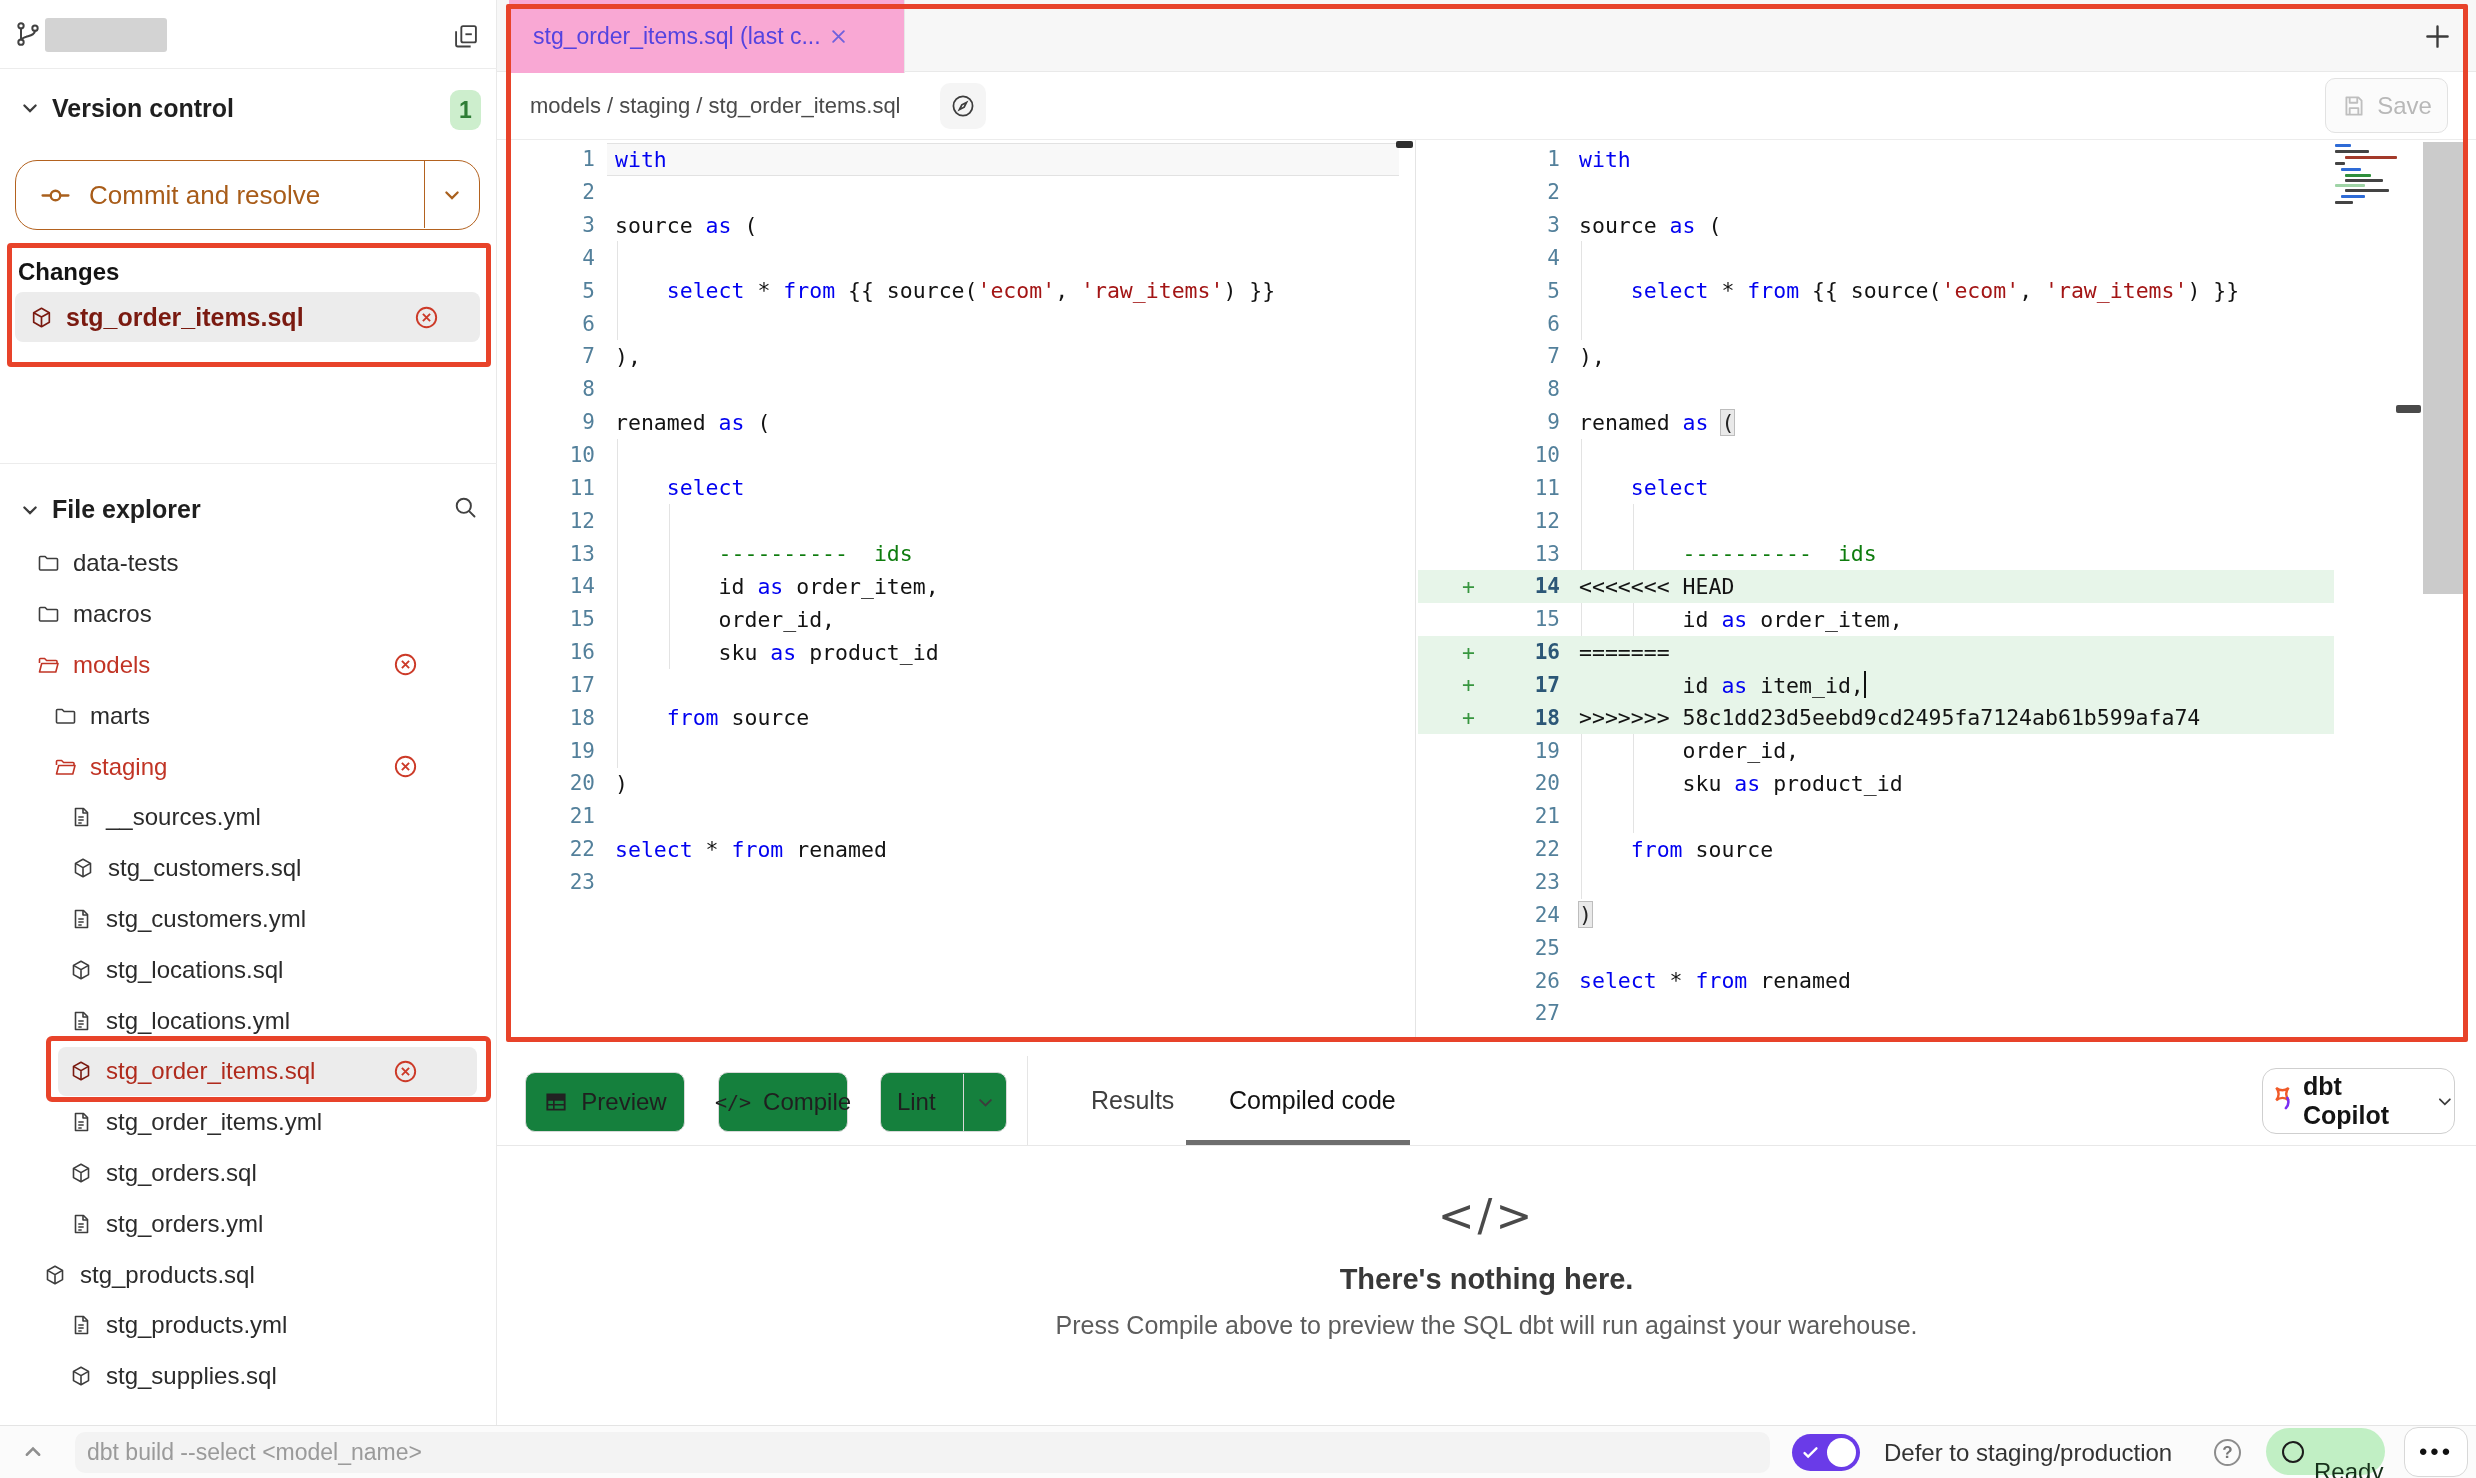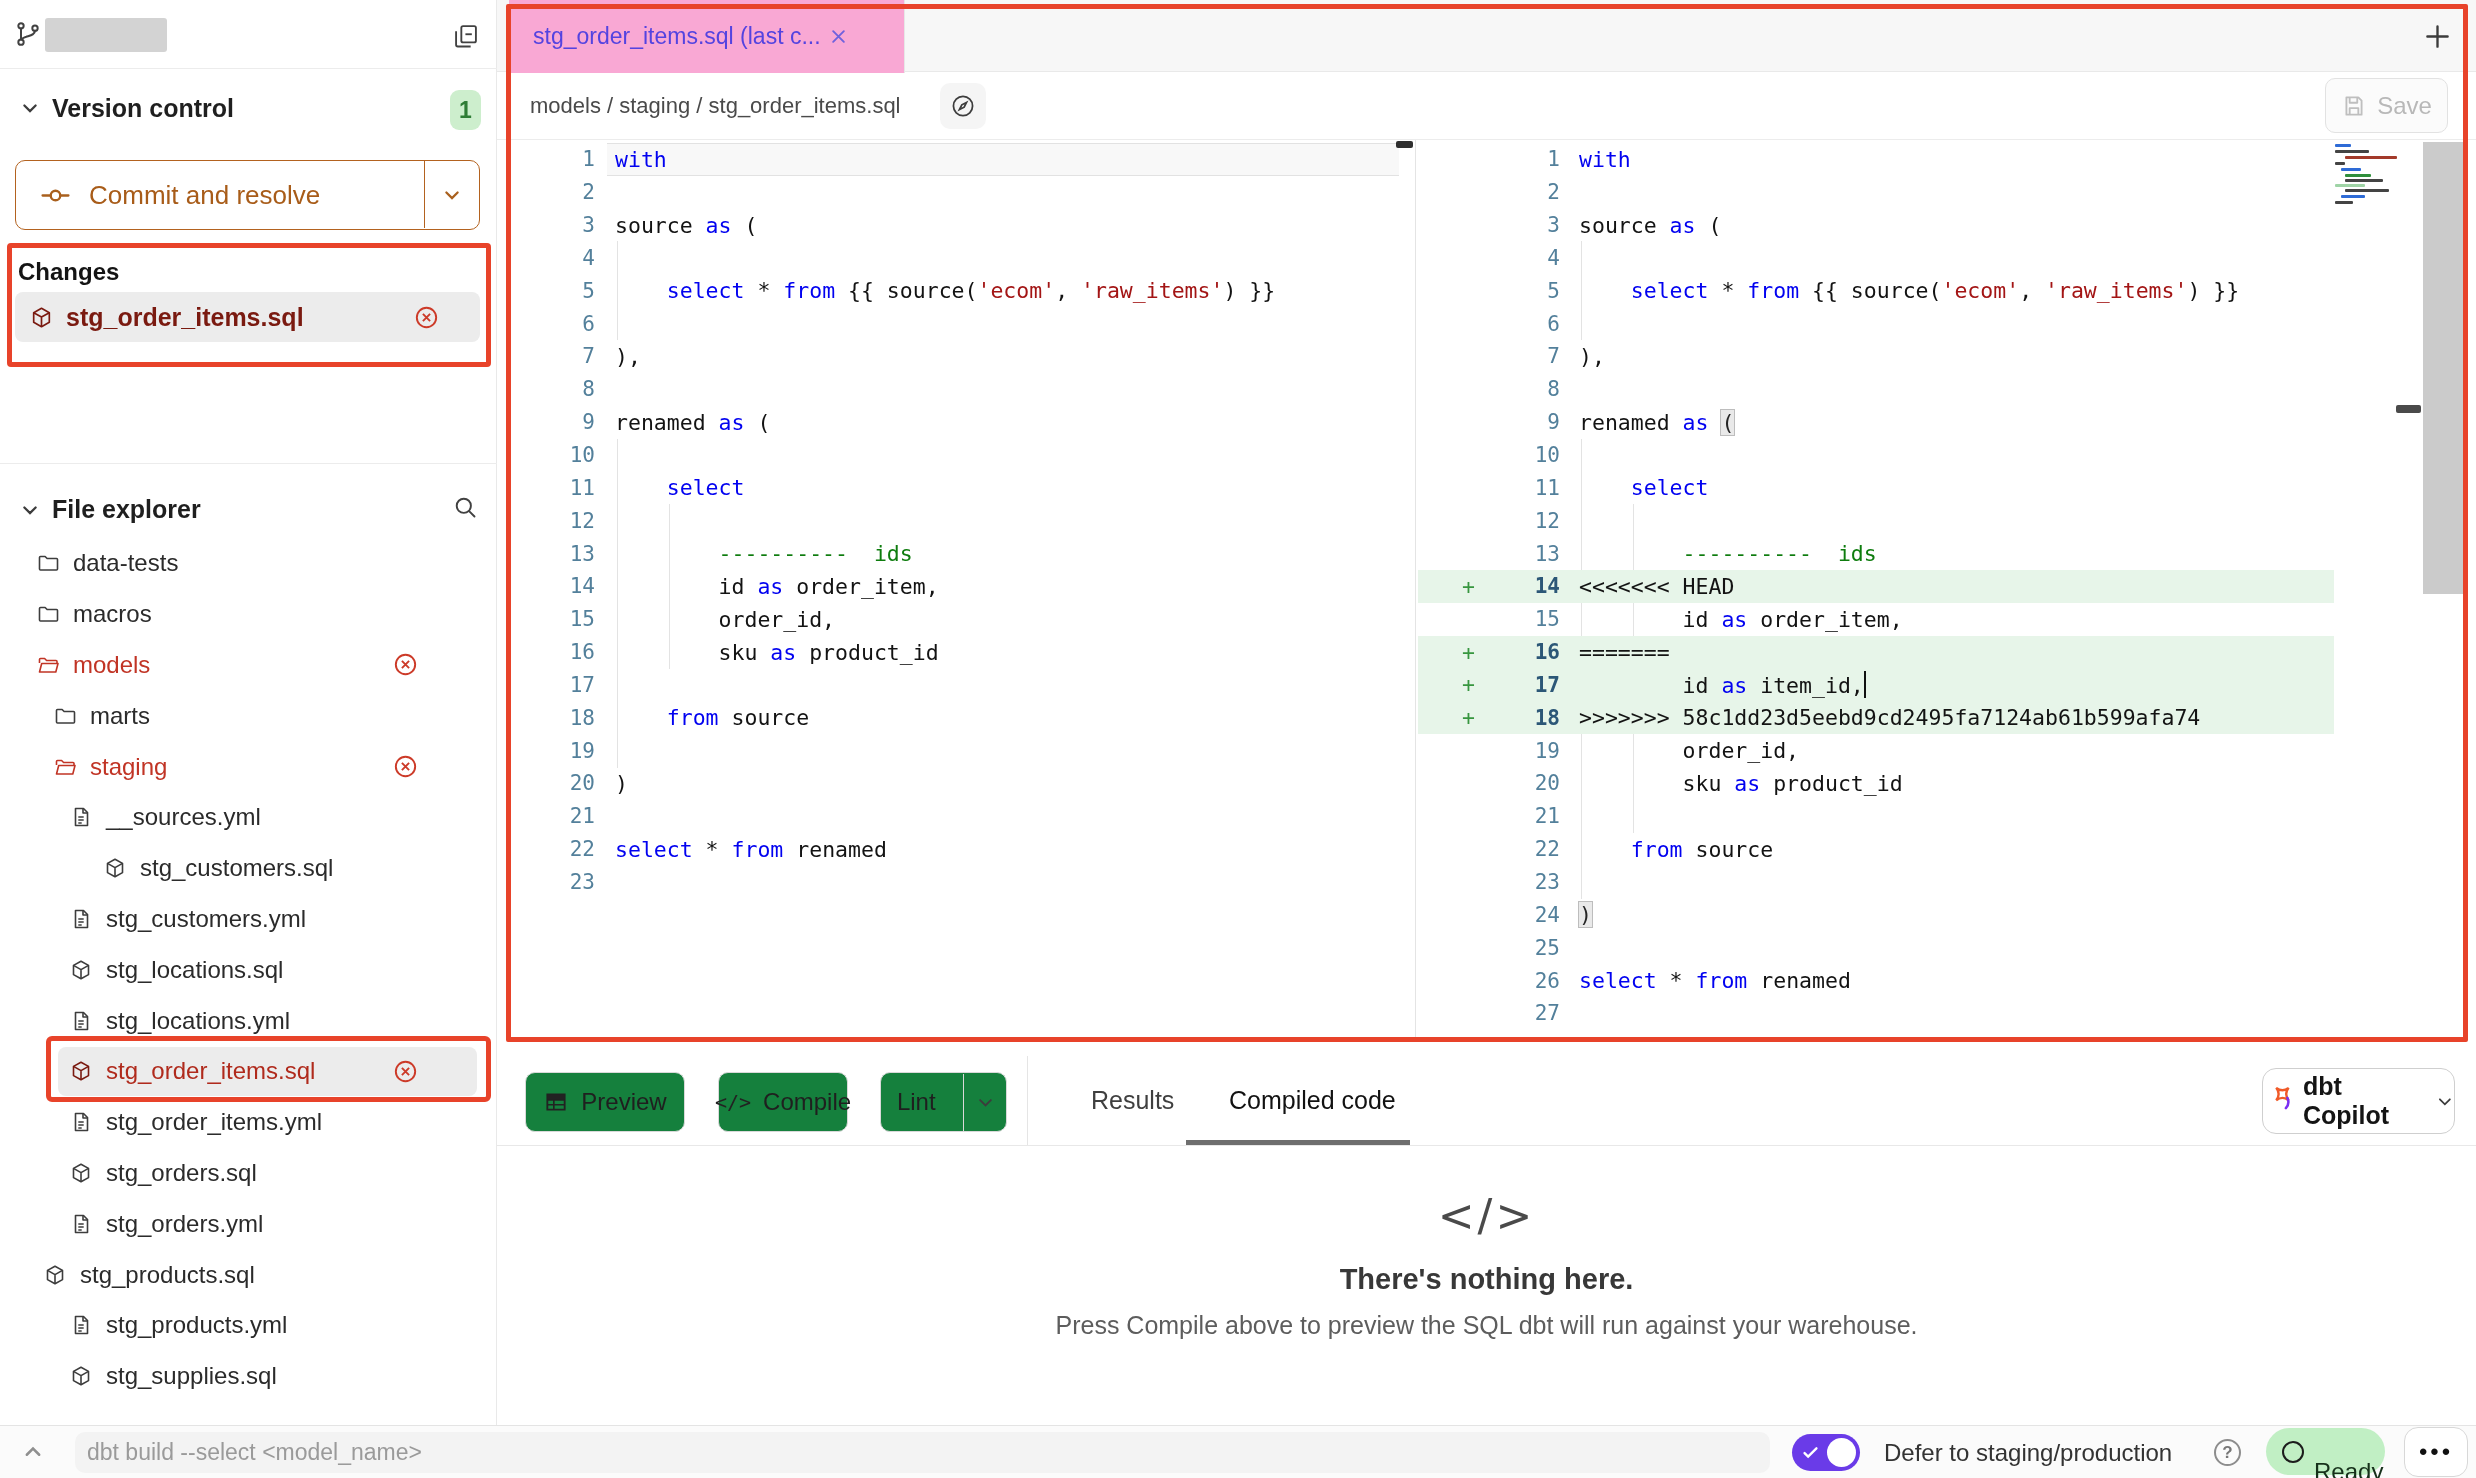--- a/index.html
+++ b/index.html
@@ -13,21 +13,21 @@
   #sidebar { position: absolute; left: 0; top: 0; width: 497px; height: 1425px;
              background: #fff; border-right: 1px solid #e9e9e9; }
   .sb-divider { position: absolute; left: 0; width: 497px; height: 1px; background: #ececec; }
   #branch-placeholder { position: absolute; left: 45px; top: 18px; width: 122px; height: 34px;
                         background: #d3d3d3; border-radius: 3px; }
   .section-title { font-size: 25px; font-weight: 700; color: #1f1f1f; }
   #vc-badge { position: absolute; left: 450px; top: 90px; width: 31px; height: 40px;
               background: #cdeecd; color: #2f7d36; border-radius: 9px; font-size: 23px;
               font-weight: 700; display: flex; align-items: center; justify-content: center; }
   #commit-btn { position: absolute; left: 15px; top: 160px; width: 465px; height: 70px;
-                border: 1.5px solid #b3621f; border-radius: 10px; background: #fff;
+                border: 1.5px solid #b3621f; border-radius: 22px; background: #fff;
                 display: flex; align-items: center; padding-left: 24px; }
   #commit-btn .lbl { margin-left: 18px; font-size: 26px; font-weight: 500; color: #a85c19; }
   #commit-caret { position: absolute; right: 0; top: 0; width: 55px; height: 67px;
                   border-left: 1.5px solid #b3621f; display: flex; align-items: center; justify-content: center; }
   #changes-label { position: absolute; left: 18px; top: 258px; font-size: 24px; font-weight: 700; color: #141414; }
   #changes-item { position: absolute; left: 15px; top: 292px; width: 465px; height: 50px;
                   background: #ececec; border-radius: 8px; display: flex; align-items: center;
                   padding-left: 14px; }
   #changes-item .nm { margin-left: 12px; font-size: 25px; font-weight: 600; color: #7a1a10; }
   #changes-item .xi { position: absolute; left: 398px; }
@@ -293,21 +293,21 @@
         </div>
         <div class="fe-row" style="padding-left: 69px;">
           <span class="ic">
             <svg viewBox="0 0 24 24" width="24" height="24" fill="none" stroke="currentColor" stroke-width="1.6" stroke-linejoin="round">
               <path d="M6.5 3.5h8l4 4v13h-12z"></path>
               <path d="M14 3.5V8h4.5M9.3 12h5.4M9.3 15h5.4M9.3 18h3.4"></path>
             </svg>
           </span>
           <span class="nm">__sources.yml</span>
         </div>
-        <div class="fe-row" style="padding-left: 103px;">
+        <div class="fe-row" style="padding-left: 71px;">
           <span class="ic">
             <svg viewBox="0 0 24 24" width="24" height="24" fill="none" stroke="currentColor" stroke-width="1.6" stroke-linejoin="round">
               <path d="M12 3.2l7.5 4.2v9.2L12 20.8l-7.5-4.2V7.4z"></path>
               <path d="M4.5 7.4L12 11.6l7.5-4.2M12 11.6v9.2"></path>
             </svg>
           </span>
           <span class="nm">stg_customers.sql</span>
         </div>
         <div class="fe-row" style="padding-left: 69px;">
           <span class="ic">

